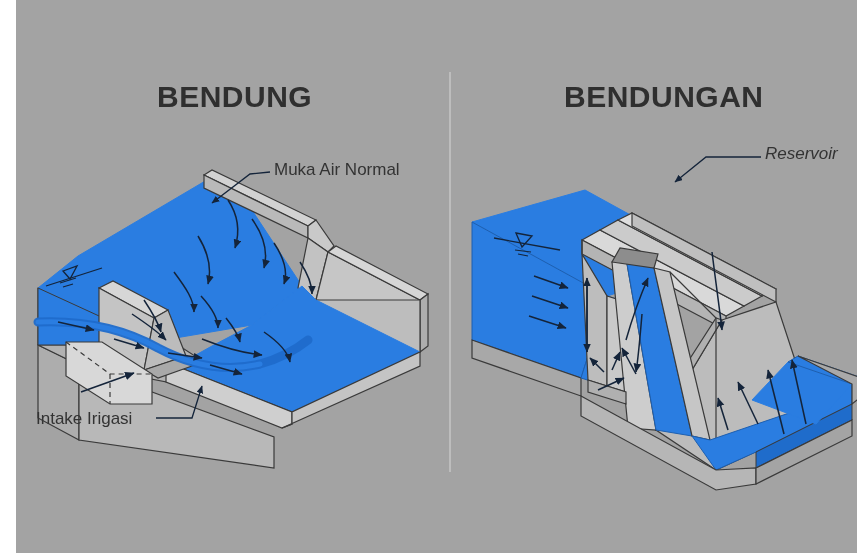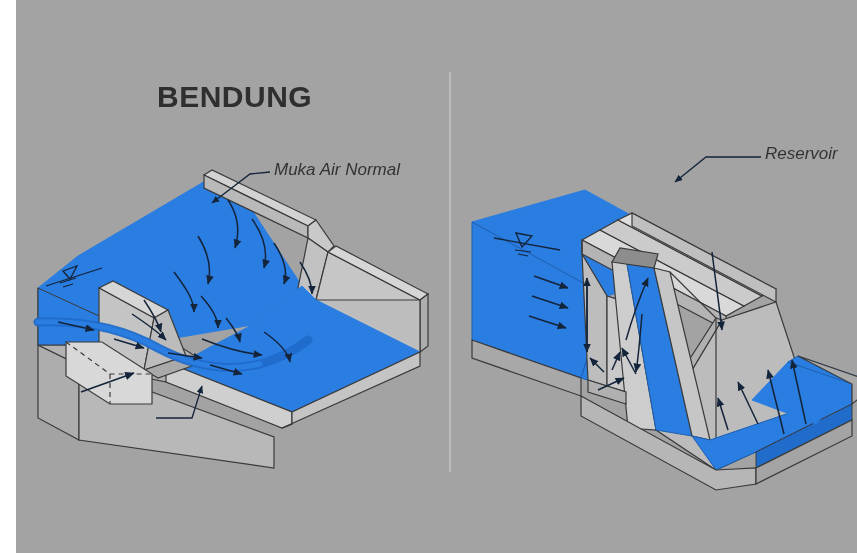--- a/index.html
+++ b/index.html
@@ -34,21 +34,21 @@
   #title-right { left: 548px; top: 80px; }
 
   .callout {
     position: absolute;
     font-family: "Liberation Sans", sans-serif;
     font-weight: 400;
     font-size: 17px;
     color: #333333;
     white-space: nowrap;
   }
-  #label-muka-air    { left: 258px; top: 160px; font-style: italic; }
+  #label-muka-air    { left: 258px; top: 160px; }
   #label-intake      { left: 20px;  top: 409px; }
   #label-reservoir   { left: 749px; top: 144px; font-style: italic; }
 
   svg { display: block; }
   #divider {
     position: absolute;
     left: 433px;
     top: 72px;
     width: 2px;
     height: 400px;
@@ -271,19 +271,21 @@
 
     <g fill="none" stroke="#14243a" stroke-width="1.3">
       <path d="M745,157 L690,157 L659,182" marker-end="url(#ah-r)"></path>
     </g>
   </svg>
 
   <div id="divider"></div>
 
   <div class="panel-title" id="title-left">BENDUNG</div>
 
+  <div class="panel-title" id="title-right">BENDUNGAN</div>
 
   <div class="callout" id="label-muka-air">Muka Air Normal</div>
 
+  <div class="callout" id="label-intake">Intake Irigasi</div>
 
   <div class="callout" id="label-reservoir">Reservoir</div>
 
 </div>
 
 </body></html>

